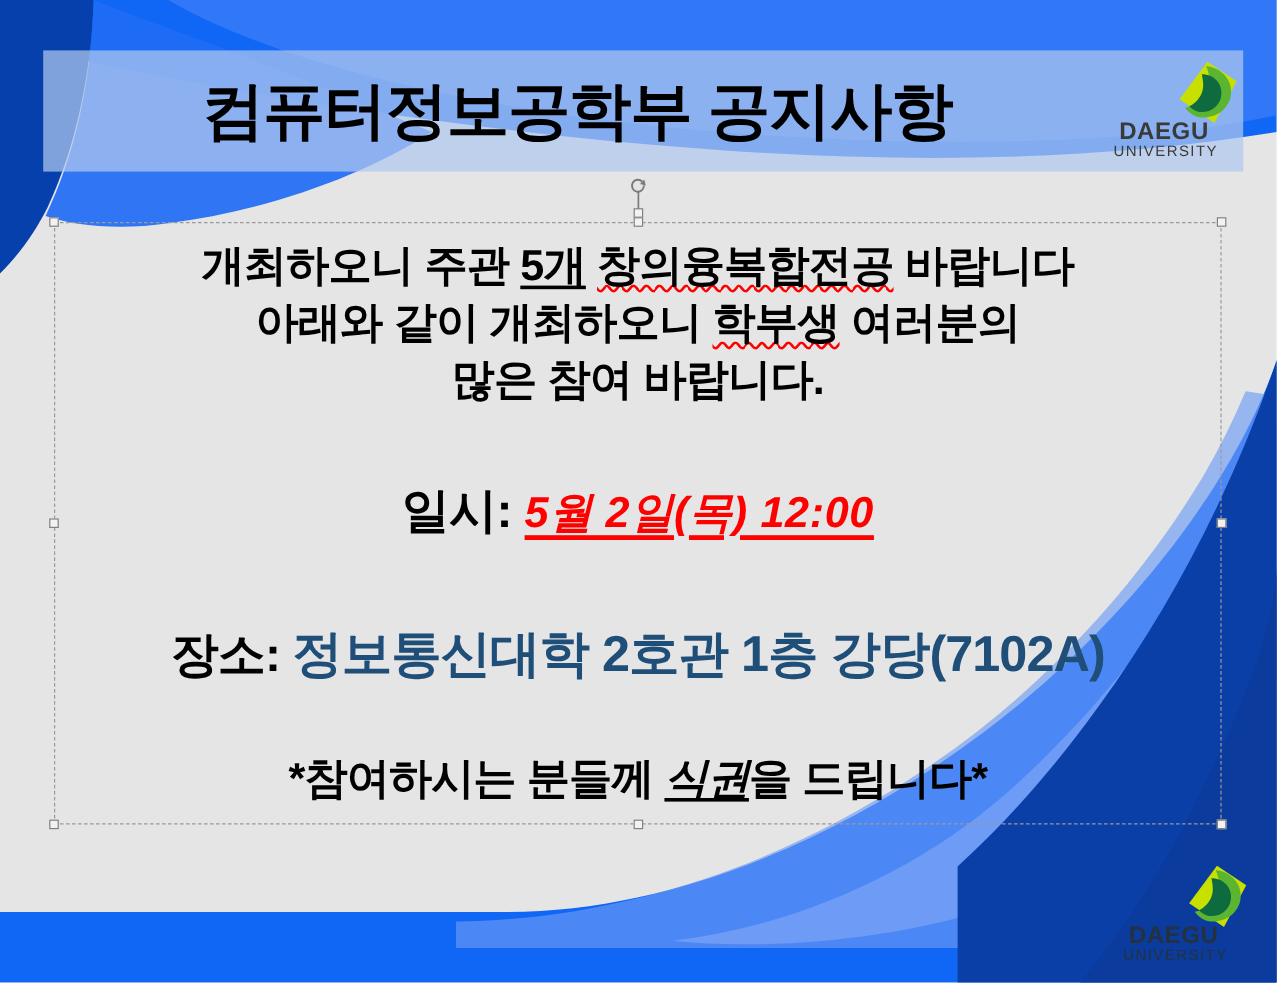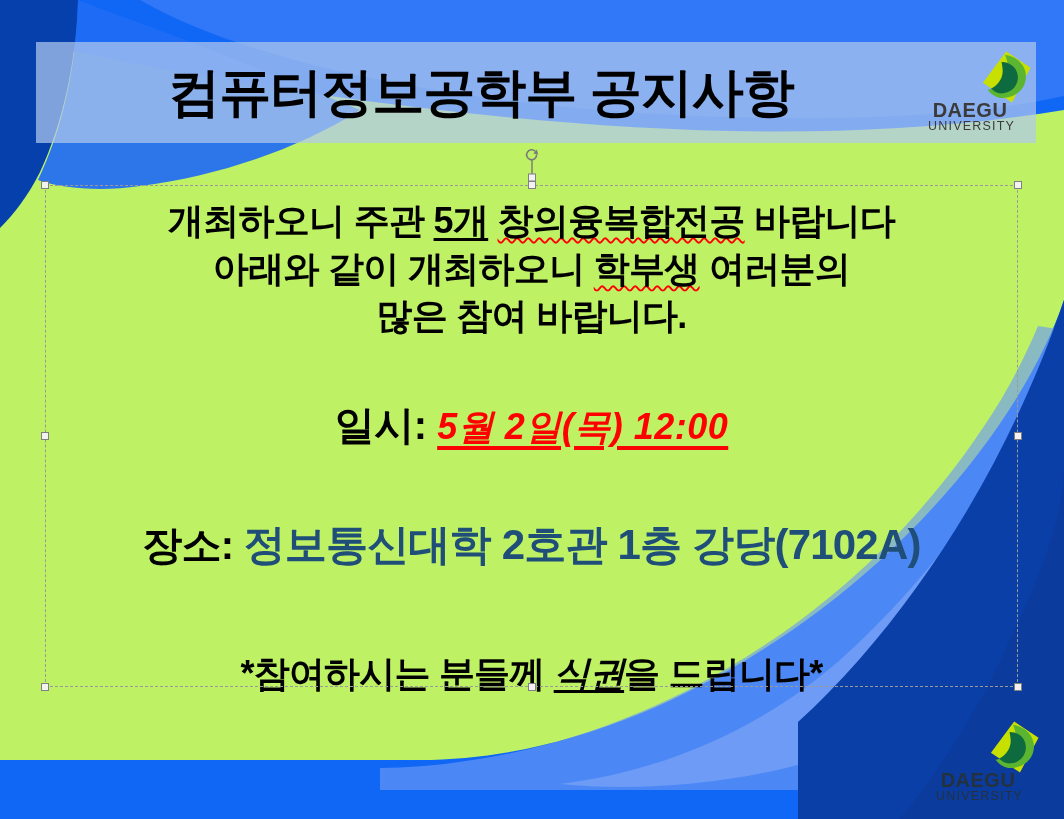--- a/index.html
+++ b/index.html
@@ -8,21 +8,21 @@
     background: #ffffff;
   }
   body {
     font-family: "Liberation Sans", sans-serif;
   }
   #slide {
     position: relative;
     width: 1064px;
     height: 819px;
     overflow: hidden;
-    background: #bef264;
+    background: #e5e5e5;
   }
   .deco-svg {
     position: absolute;
     left: 0; top: 0;
     width: 1064px;
     height: 819px;
     pointer-events: none;
   }
   
   #banner-box {
@@ -174,21 +174,21 @@
     margin-top: 64px;
     font-size: 40px;
     letter-spacing: -0.8px;
   }
   .accent-blue {
     color: #1f4e79;
     font-size: 42px;
     font-weight: bold;
   }
   #note-line {
-    margin-top: 77px;
+    margin-top: 52px;
     font-size: 36px;
     letter-spacing: -0.8px;
   }
   .ital-ul {
     font-style: italic;
     text-decoration: underline;
     text-decoration-color: #000000;
     text-decoration-thickness: 2.5px;
     text-underline-offset: 4px;
   }

